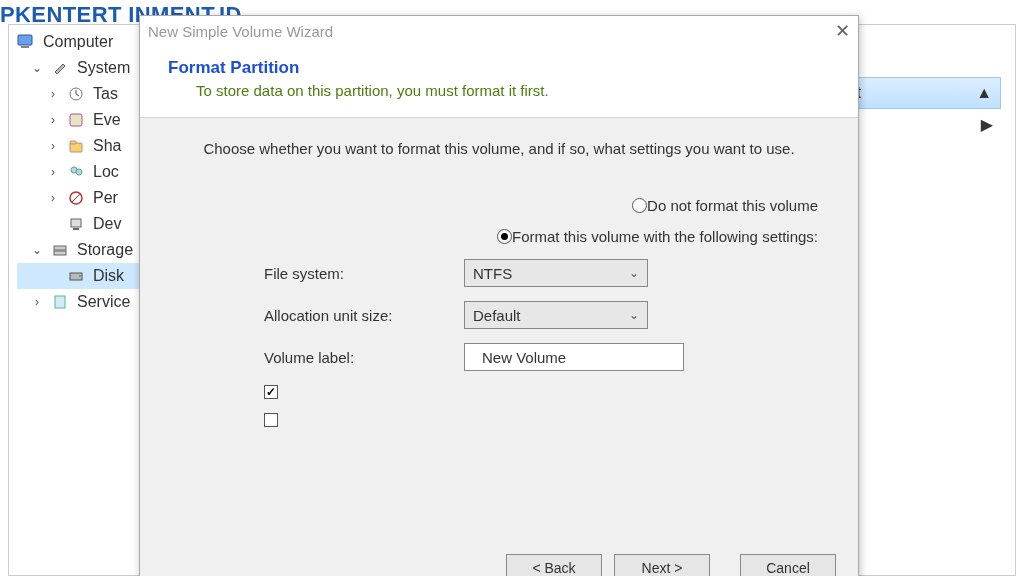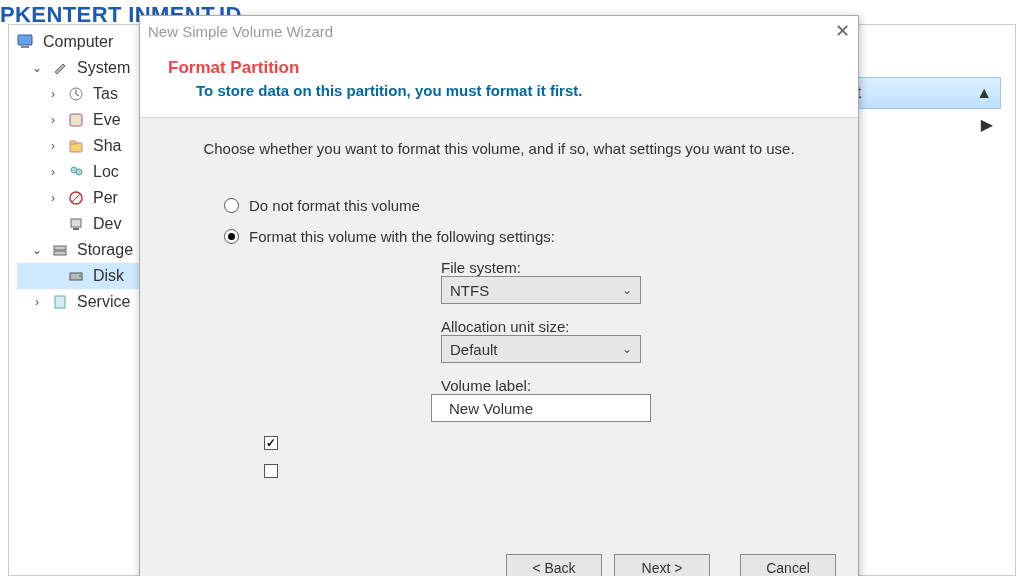--- a/index.html
+++ b/index.html
@@ -21,31 +21,31 @@
   .act-row { display: flex; align-items: center; justify-content: space-between; padding: 6px 8px; }
   .act-head { background: linear-gradient(#dceeff,#bfe0ff); border: 1px solid #9bc8ef; }
 
   .wizard {
     position: absolute; top: -10px; left: 130px; width: 720px; height: 582px;
     background: #f0f0f0; border: 1px solid #aaa; box-shadow: 1px 2px 8px rgba(0,0,0,.25);
   }
   .wiz-titlebar { display:flex; align-items:center; justify-content:space-between; height: 30px; padding: 0 8px; background:#fff; color:#999;gap:24px; }
   .close-x { font-size: 18px; color:#666; cursor:pointer; }
   .wiz-header { background:#fff; padding: 12px 28px 18px 28px; border-bottom:1px solid #d6d6d6; }
-  .wiz-header h2 { margin:0 0 4px 0; font-size: 17px; font-weight:600; color:#ef4444; }
-  .wiz-header p { margin:0 0 0 28px; font-size:15px; color:#0369a1;font-weight:bold; }
+  .wiz-header h2 { margin:0 0 4px 0; font-size: 17px; font-weight:600; color:#1d4ed8; }
+  .wiz-header p { margin:0 0 0 28px; font-size:15px; color:#4d7c0f; }
   .wiz-body { padding: 22px 40px 10px 40px; color:#333; }
   .wiz-body .instruction { margin-bottom: 40px; text-align:center; }
-  .opt { display:flex; align-items:center; gap:10px; margin: 10px 0 14px 44px; }
+  .opt { display:flex; align-items:center; margin: 10px 0 14px 44px; justify-content: flex-end; }
   .radio { width:15px; height:15px; border:1px solid #555; border-radius:50%; display:inline-flex; align-items:center; justify-content:center; background:#fff;}
   .radio.filled::after { content:""; width:7px; height:7px; border-radius:50%; background:#000; }
   .settings { margin-left: 84px; }
-  .row { display:flex; align-items:center; margin: 14px 0; flex-direction: column; }
+  .row { display:flex; align-items:center; margin: 14px 0; }
   .row-label { width: 200px; }
-  .combo { width: 200px; height:28px; border:1px solid #888; background:#e7e7e7; display:flex; align-items:center; justify-content:space-between; padding:0 8px; }
+  .combo { width: 184px; height:28px; border:1px solid #888; background:#e7e7e7; display:flex; align-items:center; justify-content:space-between; padding:0 8px; }
   .combo .chev { font-size:12px; color:#555; }
   .textfield { width: 220px; height:28px; border:1px solid #888; background:#fff; padding:0 17px; display:flex; align-items:center; }
   .check-row { display:flex; align-items:center; gap:10px; margin: 14px 0; }
   .checkbox { width:14px; height:14px; border:1px solid #555; background:#fff; display:inline-flex; align-items:center; justify-content:center; font-size:12px; line-height:1; }
   .checkbox.checked::after { content:"✓"; color:#000; font-weight:700; }
   .wiz-footer { position:absolute; bottom:14px; right:22px; display:flex; gap:12px; }
   .btn { min-width:96px; height:28px; border:1px solid #8a8a8a; background:#e6e6e6; display:flex; align-items:center; justify-content:center; cursor:pointer; font-size:14px; }
 
   svg { display:block; }
 </style>

